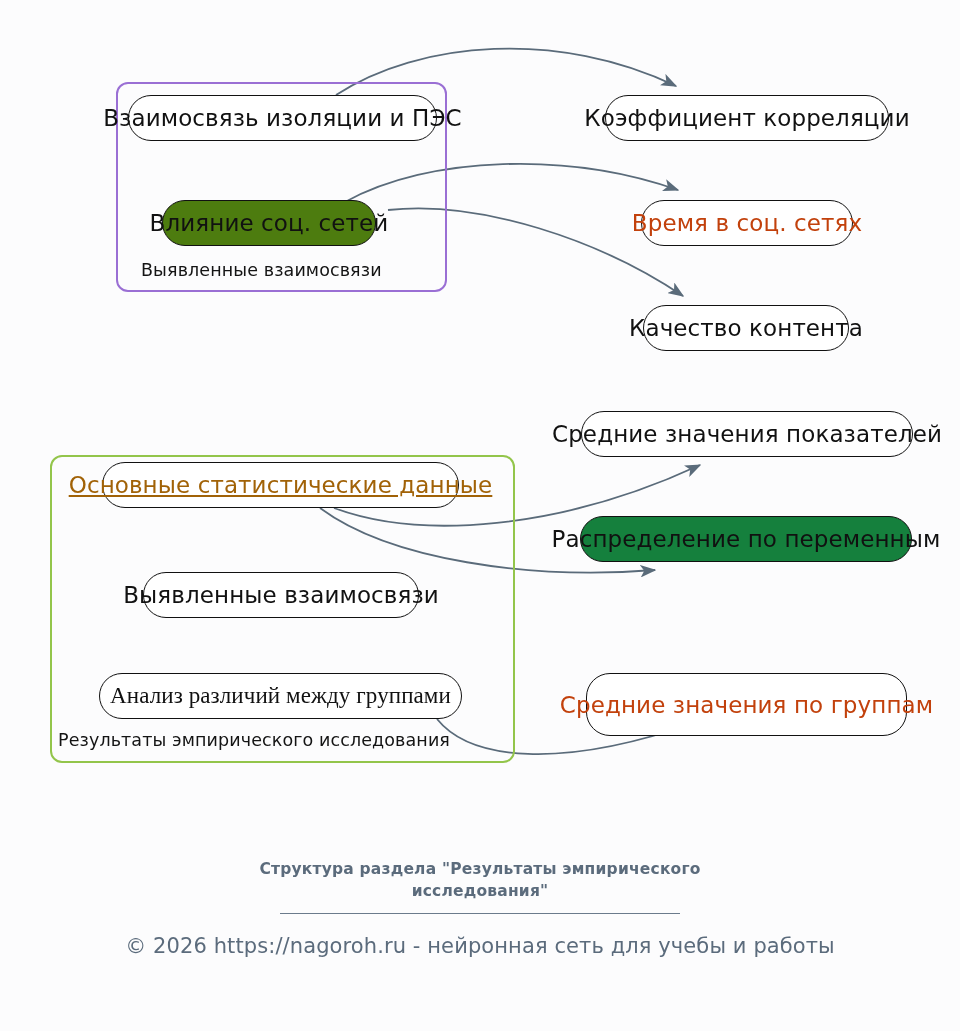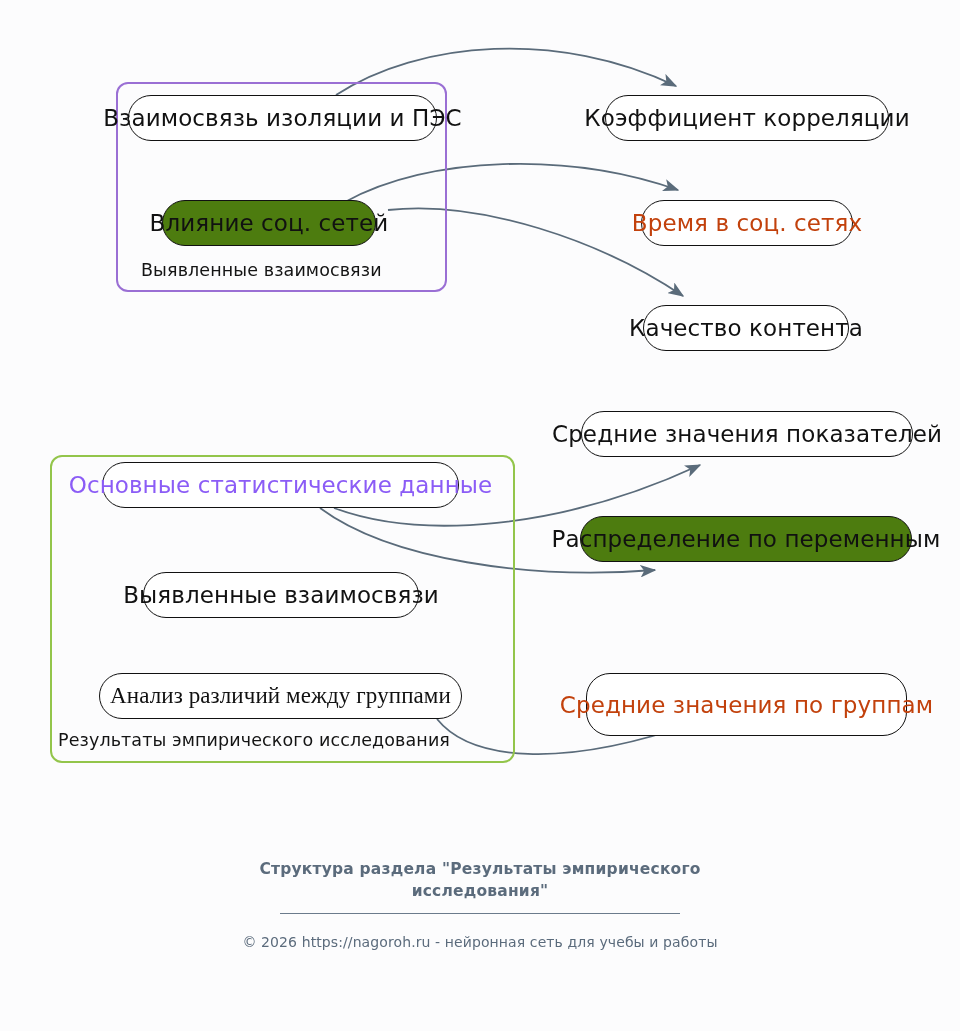--- a/index.html
+++ b/index.html
@@ -82,21 +82,21 @@
     position: absolute;
     left: 280px;
     top: 913px;
     width: 400px;
     height: 1px;
     background: #6b7b8c;
     z-index: 5;
   }
   #copyright {
     top: 934px;
-    font-size: 14px;
+    font-size: 21px;
     color: #5b6b7c;
     letter-spacing: 0.1px;
   }
 </style>
 </head>
 <body>
 
 <div id="canvas">
 
   <svg id="edge-layer" viewBox="0 0 960 1031" xmlns="http://www.w3.org/2000/svg">
@@ -120,25 +120,25 @@
       <div class="cluster-label" style="left: 141px; top: 260px;">Выявленные взаимосвязи</div>
       <div class="cluster" style="left: 50px; top: 455px; width: 465px; height: 308px; border-color: rgb(147, 197, 75);"></div>
       <div class="cluster-label" style="left: 58px; top: 730px;">Результаты эмпирического исследования</div>
     </div>
   <div id="nodes-group">
       <div class="node" style="left: 128px; top: 95px; width: 309px; height: 46px; border-color: rgb(17, 17, 17); background: rgb(255, 255, 255); color: rgb(17, 17, 17);">Взаимосвязь изоляции и ПЭС</div>
       <div class="node" style="left: 162px; top: 200px; width: 214px; height: 46px; border-color: rgb(17, 17, 17); background: #4d7c0f; color: rgb(17, 17, 17);">Влияние соц. сетей</div>
       <div class="node" style="left: 605px; top: 95px; width: 284px; height: 46px; border-color: rgb(17, 17, 17); background: rgb(255, 255, 255); color: rgb(17, 17, 17);">Коэффициент корреляции</div>
       <div class="node" style="left: 641px; top: 200px; width: 212px; height: 46px; border-color: rgb(17, 17, 17); background: rgb(255, 255, 255); color: #c2410c;">Время в соц. сетях</div>
       <div class="node" style="left: 643px; top: 305px; width: 206px; height: 46px; border-color: rgb(17, 17, 17); background: rgb(255, 255, 255); color: rgb(17, 17, 17);">Качество контента</div>
-      <div class="node" style="left: 102px; top: 462px; width: 357px; height: 46px; border-color: rgb(17, 17, 17); background: rgb(255, 255, 255); color: #8b5cf6;">Основные статистические данные</div>
+      <div class="node" style="left: 102px; top: 462px; width: 357px; height: 46px; border-color: rgb(17, 17, 17); background: rgb(255, 255, 255); color: #a16207; text-decoration: underline;">Основные статистические данные</div>
       <div class="node" style="left: 143px; top: 572px; width: 276px; height: 46px; border-color: rgb(17, 17, 17); background: rgb(255, 255, 255); color: rgb(17, 17, 17);">Выявленные взаимосвязи</div>
       <div class="node" style="left: 99px; top: 673px; width: 363px; height: 46px; border-color: rgb(17, 17, 17); background: rgb(255, 255, 255); color: rgb(17, 17, 17); font-family: Liberation Serif, serif;">Анализ различий между группами</div>
       <div class="node" style="left: 581px; top: 411px; width: 332px; height: 46px; border-color: rgb(17, 17, 17); background: rgb(255, 255, 255); color: rgb(17, 17, 17);">Средние значения показателей</div>
-      <div class="node" style="left: 580px; top: 516px; width: 332px; height: 46px; border-color: rgb(17, 17, 17); background: #4d7c0f; color: rgb(17, 17, 17);">Распределение по переменным</div>
+      <div class="node" style="left: 580px; top: 516px; width: 332px; height: 46px; border-color: rgb(17, 17, 17); background: #15803d; color: rgb(17, 17, 17);">Распределение по переменным</div>
       <div class="node" style="left: 586px; top: 673px; width: 321px; height: 63px; border-color: rgb(17, 17, 17); background: rgb(255, 255, 255); color: #c2410c;">Средние значения по группам</div>
     </div>
 
   <div class="footer" id="diagram-title">
     <span id="title-inner">Структура раздела "Результаты эмпирического исследования"</span>
   </div>
 
   <div id="footer-divider"></div>
 
   <div class="footer" id="copyright">© 2026 https://nagoroh.ru - нейронная сеть для учебы и работы</div>

